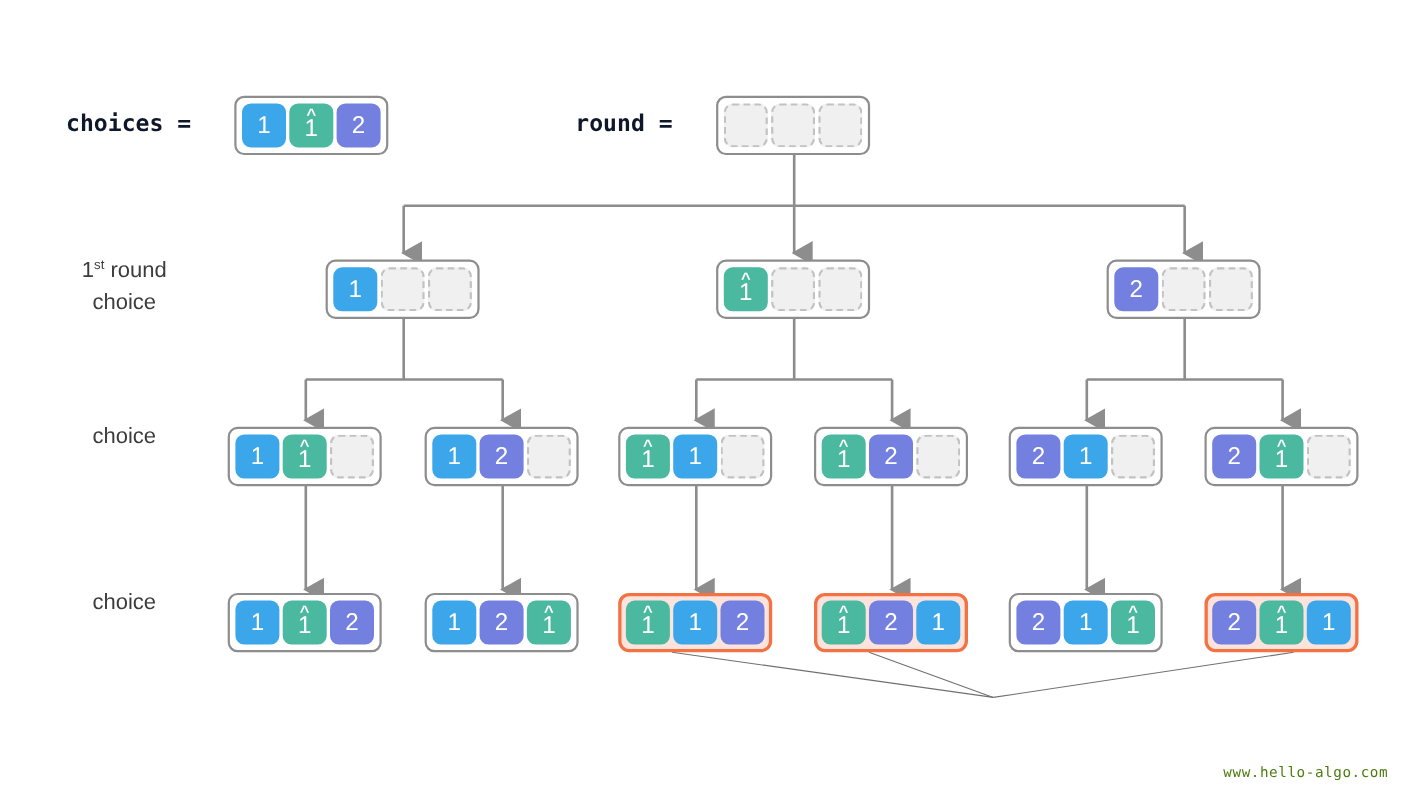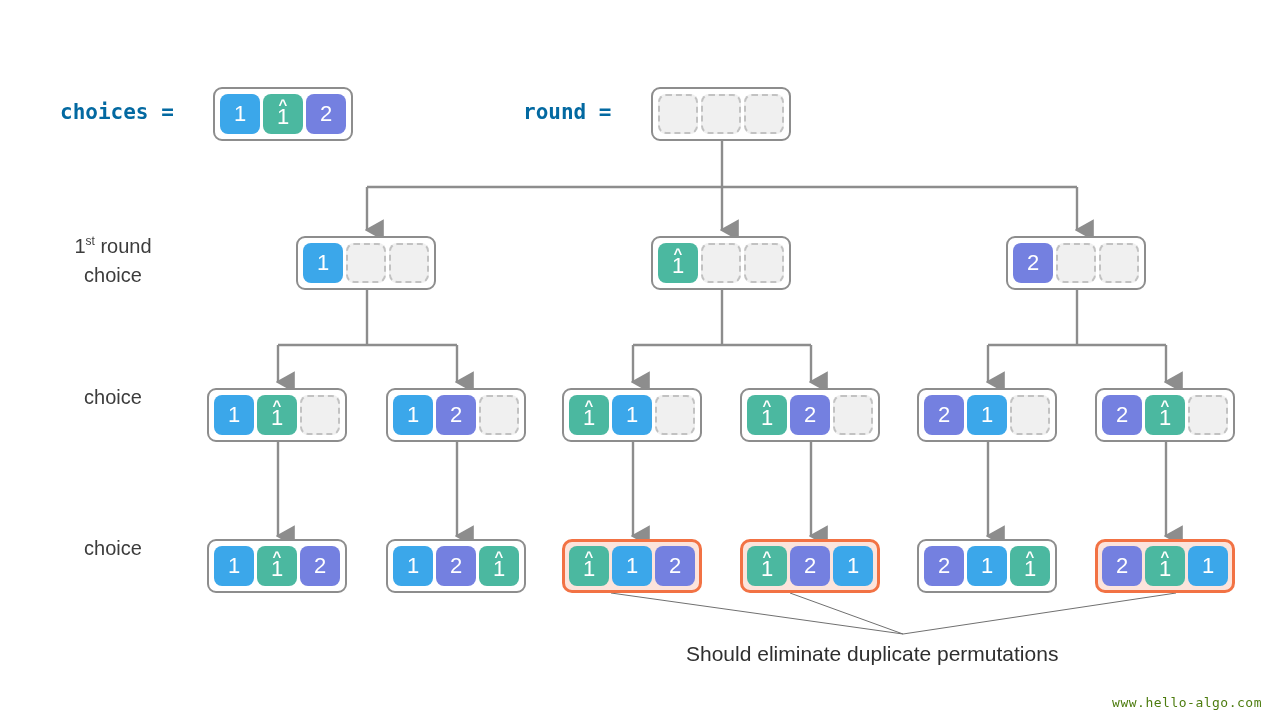--- a/index.html
+++ b/index.html
@@ -9,21 +9,21 @@
   }
   #stage{position:absolute;inset:0;}
 
   
   #wires{position:absolute;left:0;top:0;width:1280px;height:720px;pointer-events:none;}
 
   
   .mono-label{
     position:absolute;
     font-family:"DejaVu Sans Mono","Liberation Mono",monospace;
-    font-weight:bold;font-size:21px;color:#0369a1;white-space:nowrap;
+    font-weight:bold;font-size:21px;color:#0f172a;white-space:nowrap;
   }
 
   
   .row-label{
     position:absolute;width:200px;text-align:center;
     font-size:20px;color:#3c3c3c;line-height:29px;white-space:nowrap;
   }
   .row-label sup{font-size:12px;vertical-align:super;line-height:0;}
 
   
@@ -324,15 +324,14 @@
             <span class="caret">^</span>
             <span class="num">1</span>
           </span>
         </div>
         <div class="cell blue">
           <span>1</span>
         </div>
       </div>
     </div>
 
-  <div class="caption" style="left:686px;top:642px;">Should eliminate duplicate permutations</div>
   <div class="watermark">www.hello-algo.com</div>
 </div>
 
 </body></html>

